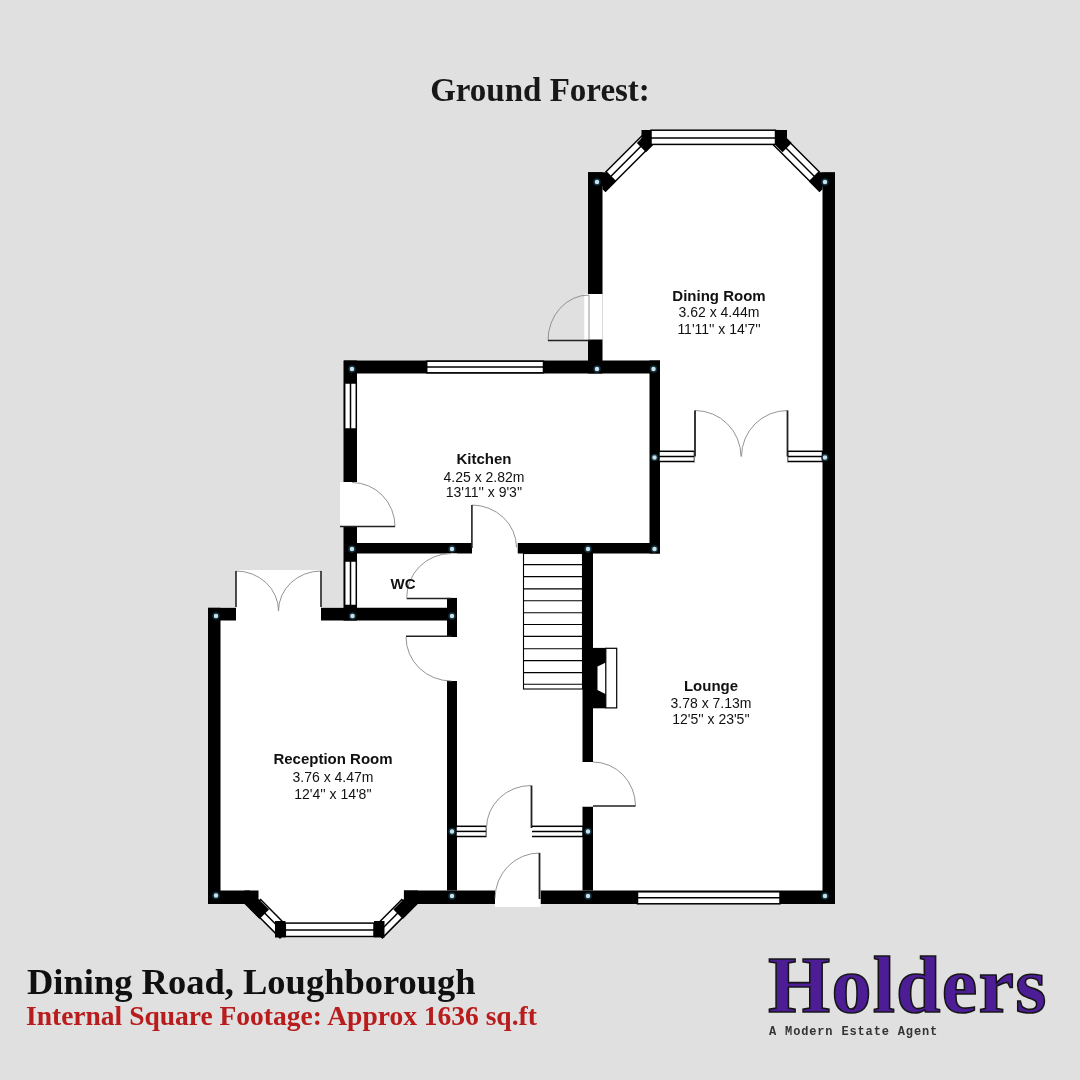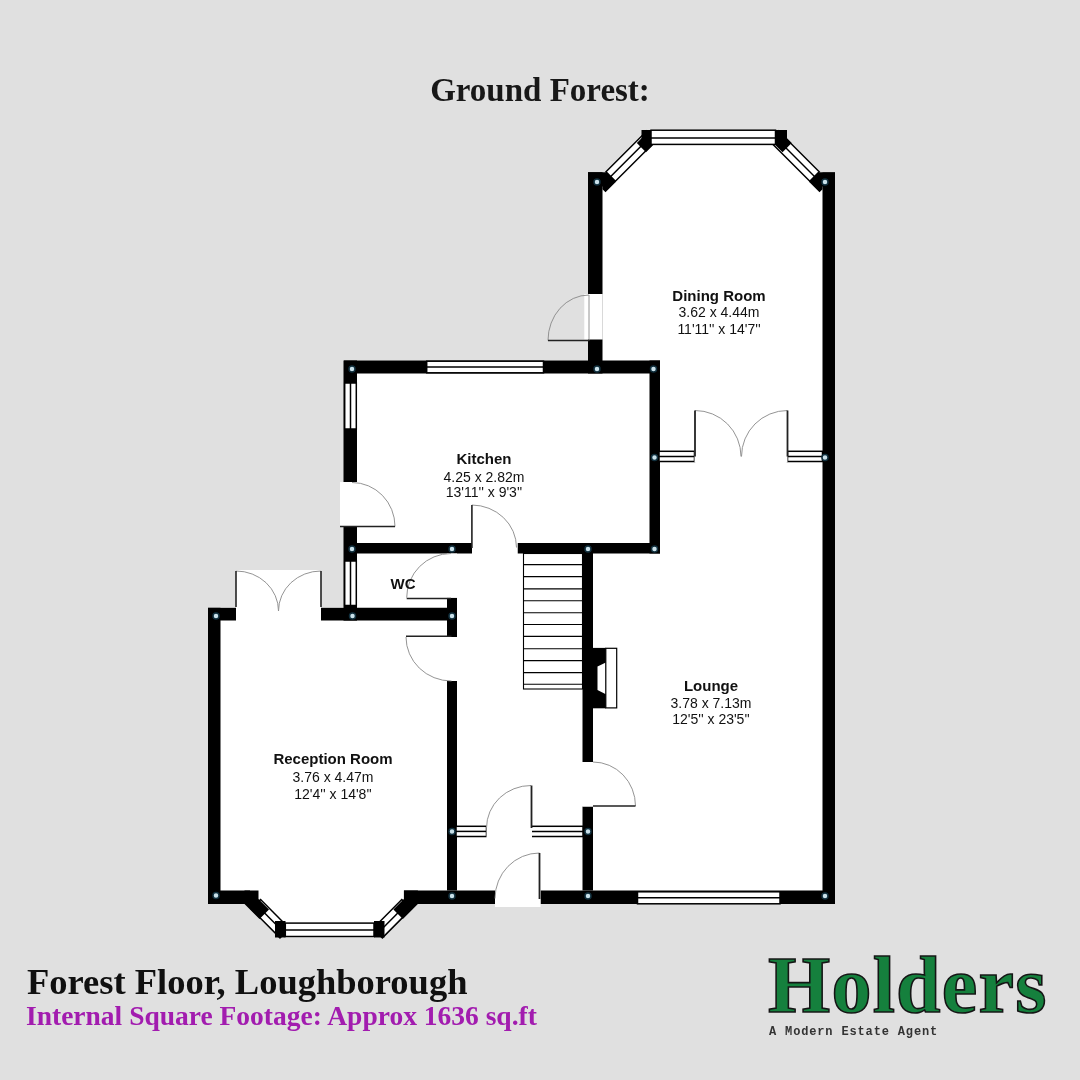--- a/index.html
+++ b/index.html
@@ -278,19 +278,19 @@
     <text x="711" y="724" font-size="14">12'5'' x 23'5''</text>
   </g>
 
   <g fill="#111" text-anchor="middle">
     <text x="333" y="764" font-size="15" font-weight="bold">Reception Room</text>
     <text x="333" y="781.5" font-size="14">3.76 x 4.47m</text>
     <text x="333" y="799" font-size="14">12'4'' x 14'8''</text>
   </g>
 </svg>
 
-<div class="abs" style="left:27px;top:960px;font-family:'Liberation Serif',serif;font-size:36.5px;font-weight:bold;color:#101010;">Forest Floor, Loughborough</div>
-
-<div class="abs" style="left:26px;top:1000px;font-family:'Liberation Serif',serif;font-size:27.5px;font-weight:bold;color:#a21caf;">Internal Square Footage: Approx 1636 sq.ft</div>
-
-<div class="abs" style="left:768px;top:940px;font-family:'Liberation Serif',serif;font-size:80px;font-weight:bold;color:#15803d;letter-spacing:1.2px;text-align:right;-webkit-text-stroke:1.6px #151515;">Holders</div>
+<div class="abs" style="left:27px;top:960px;font-family:'Liberation Serif',serif;font-size:36.5px;font-weight:bold;color:#101010;">Dining Road, Loughborough</div>
+
+<div class="abs" style="left:26px;top:1000px;font-family:'Liberation Serif',serif;font-size:27.5px;font-weight:bold;color:#b91c1c;">Internal Square Footage: Approx 1636 sq.ft</div>
+
+<div class="abs" style="left:768px;top:940px;font-family:'Liberation Serif',serif;font-size:80px;font-weight:bold;color:#4c1d95;letter-spacing:1.2px;text-align:right;-webkit-text-stroke:1.6px #151515;">Holders</div>
 
 <div class="abs" style="left:769px;top:1025px;font-family:Liberation Mono, monospace;font-size:12px;font-weight:bold;color:#333;letter-spacing:0.85px;text-align:center;">A Modern Estate Agent</div>
 
 </body></html>

